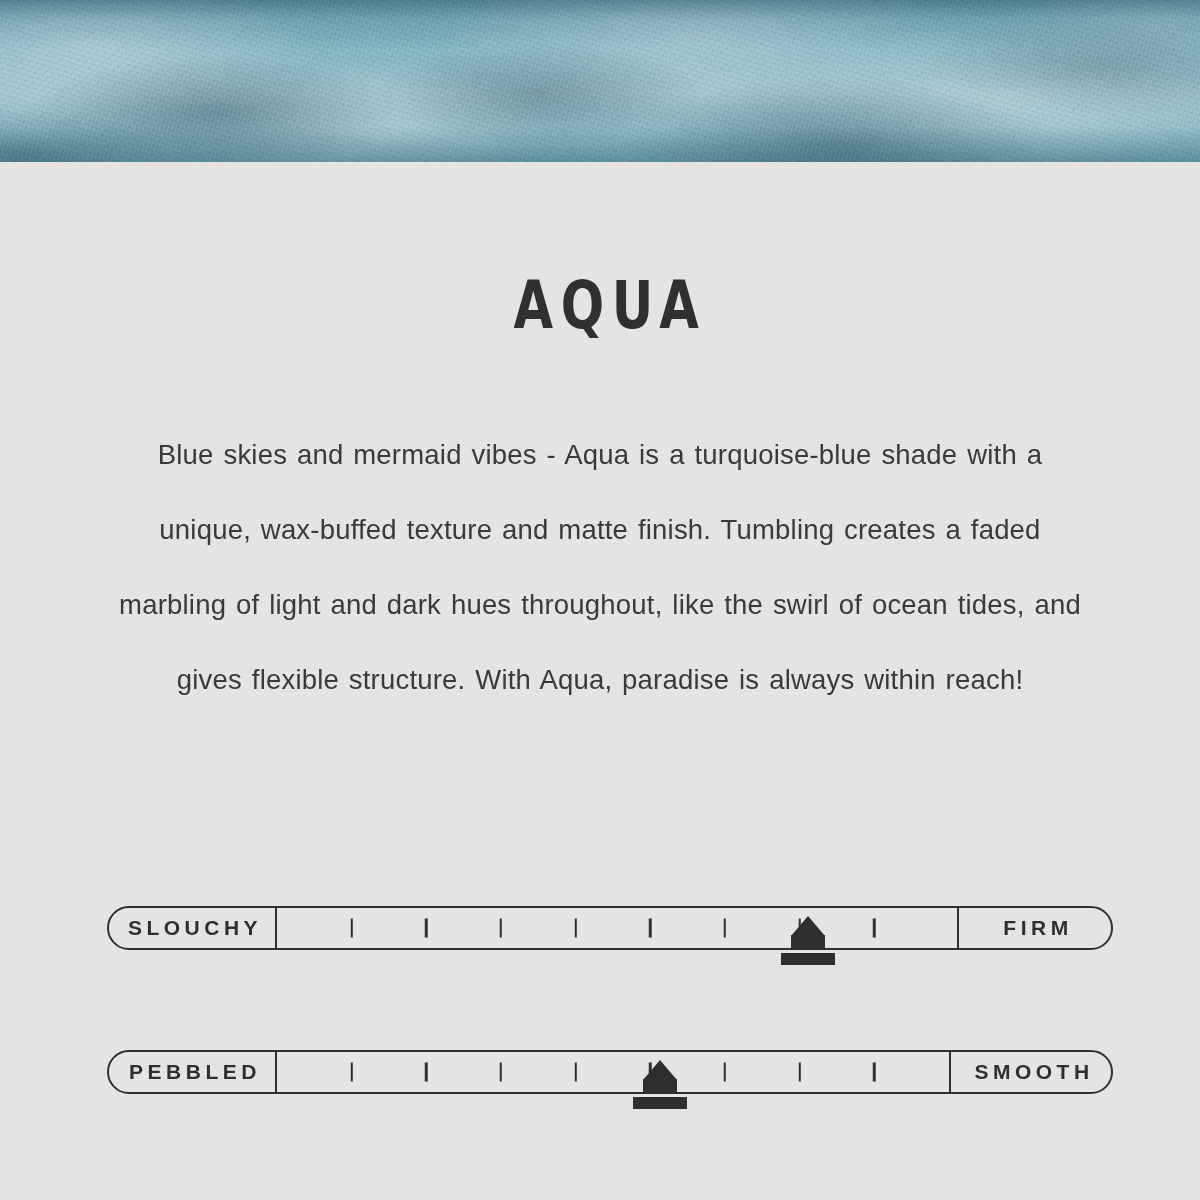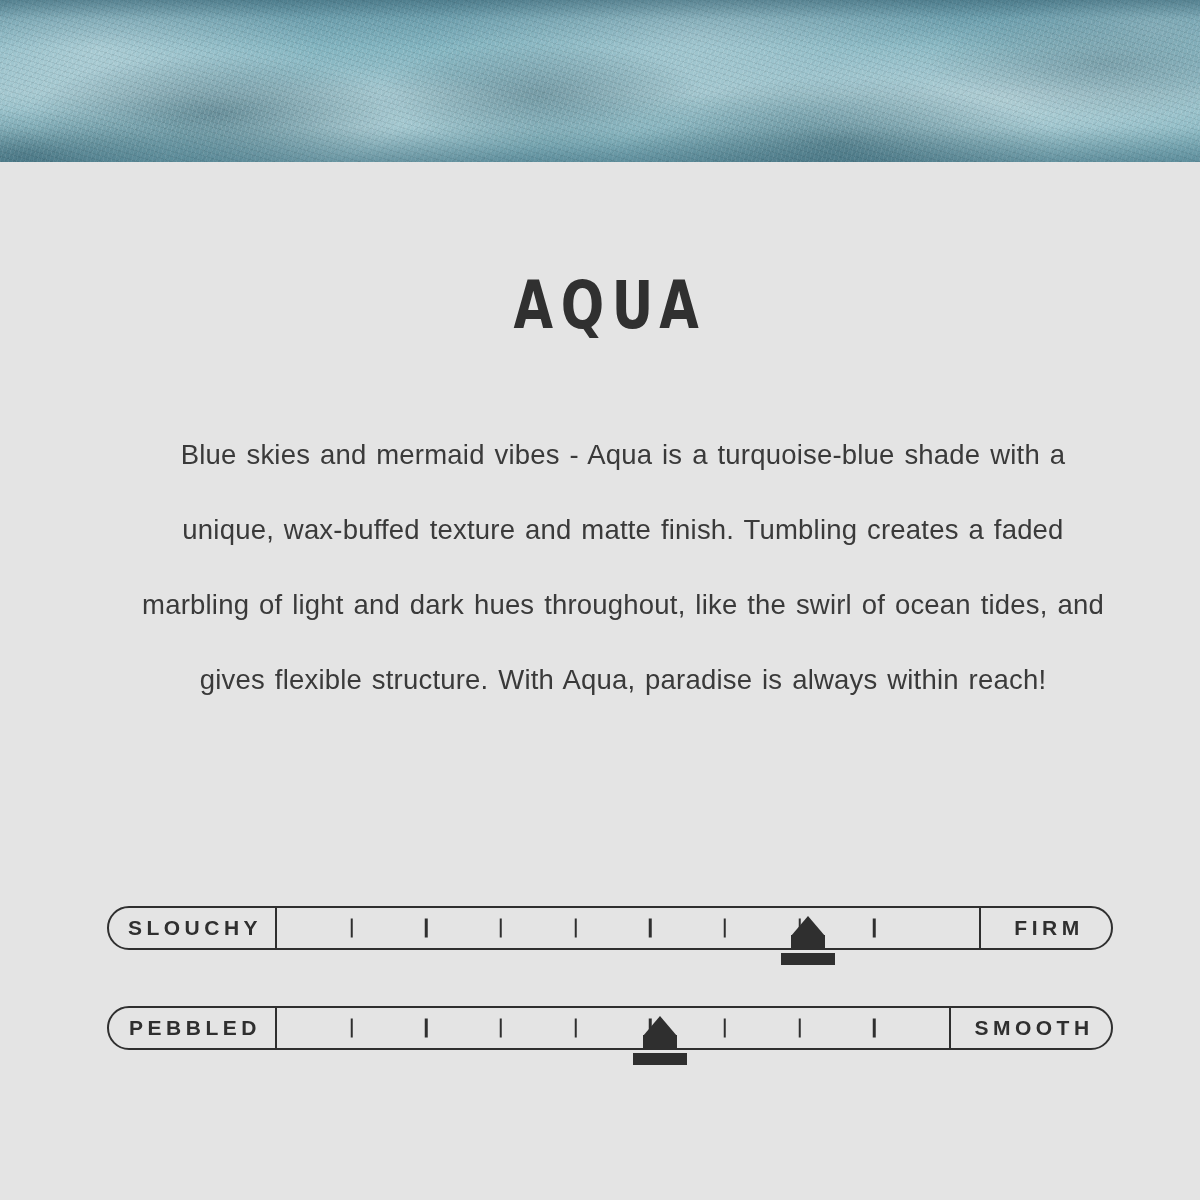--- a/index.html
+++ b/index.html
@@ -85,21 +85,21 @@
     font-size: 66px;
     font-weight: bold;
     letter-spacing: 9px;
     color: #303030;
     transform: scaleX(0.86);
   }
 
   .description {
     position: absolute;
     top: 255px;
-    left: 131px;
+    left: 108px;
     width: 964px;
     text-align: center;
     font-size: 27.5px;
     line-height: 75px;
     color: #3a3a3a;
     letter-spacing: 0.2px;
     word-spacing: 2px;
   }
 
   
@@ -107,21 +107,21 @@
     position: absolute;
     left: 97px;
     width: 1006px;
     height: 44px;
     border: 2.5px solid #2f2f2f;
     border-radius: 22px;
     box-sizing: border-box;
     background: transparent;
   }
   .slider.one { top: 744px; }
-  .slider.two { top: 844px; }
+  .slider.two { top: 888px; }
 
   .slider .cap {
     position: absolute;
     top: 0;
     height: 100%;
     display: flex;
     align-items: center;
     justify-content: center;
     font-size: 21px;
     font-weight: bold;
@@ -133,21 +133,21 @@
     left: 0;
     border-right: 2.5px solid #2f2f2f;
     padding-left: 6px;
   }
   .slider .cap.right {
     right: 0;
     border-left: 2.5px solid #2f2f2f;
     padding-left: 6px;
   }
   .slider.one .cap.left  { width: 168px; }
-  .slider.one .cap.right { width: 132px; }
+  .slider.one .cap.right { width: 154px; }
   .slider.two .cap.left  { width: 168px; }
   .slider.two .cap.right { width: 162px; }
 
   .ticks {
     position: absolute;
     top: 0;
     bottom: 0;
     left: 168px;
     right: 162px;
   }

